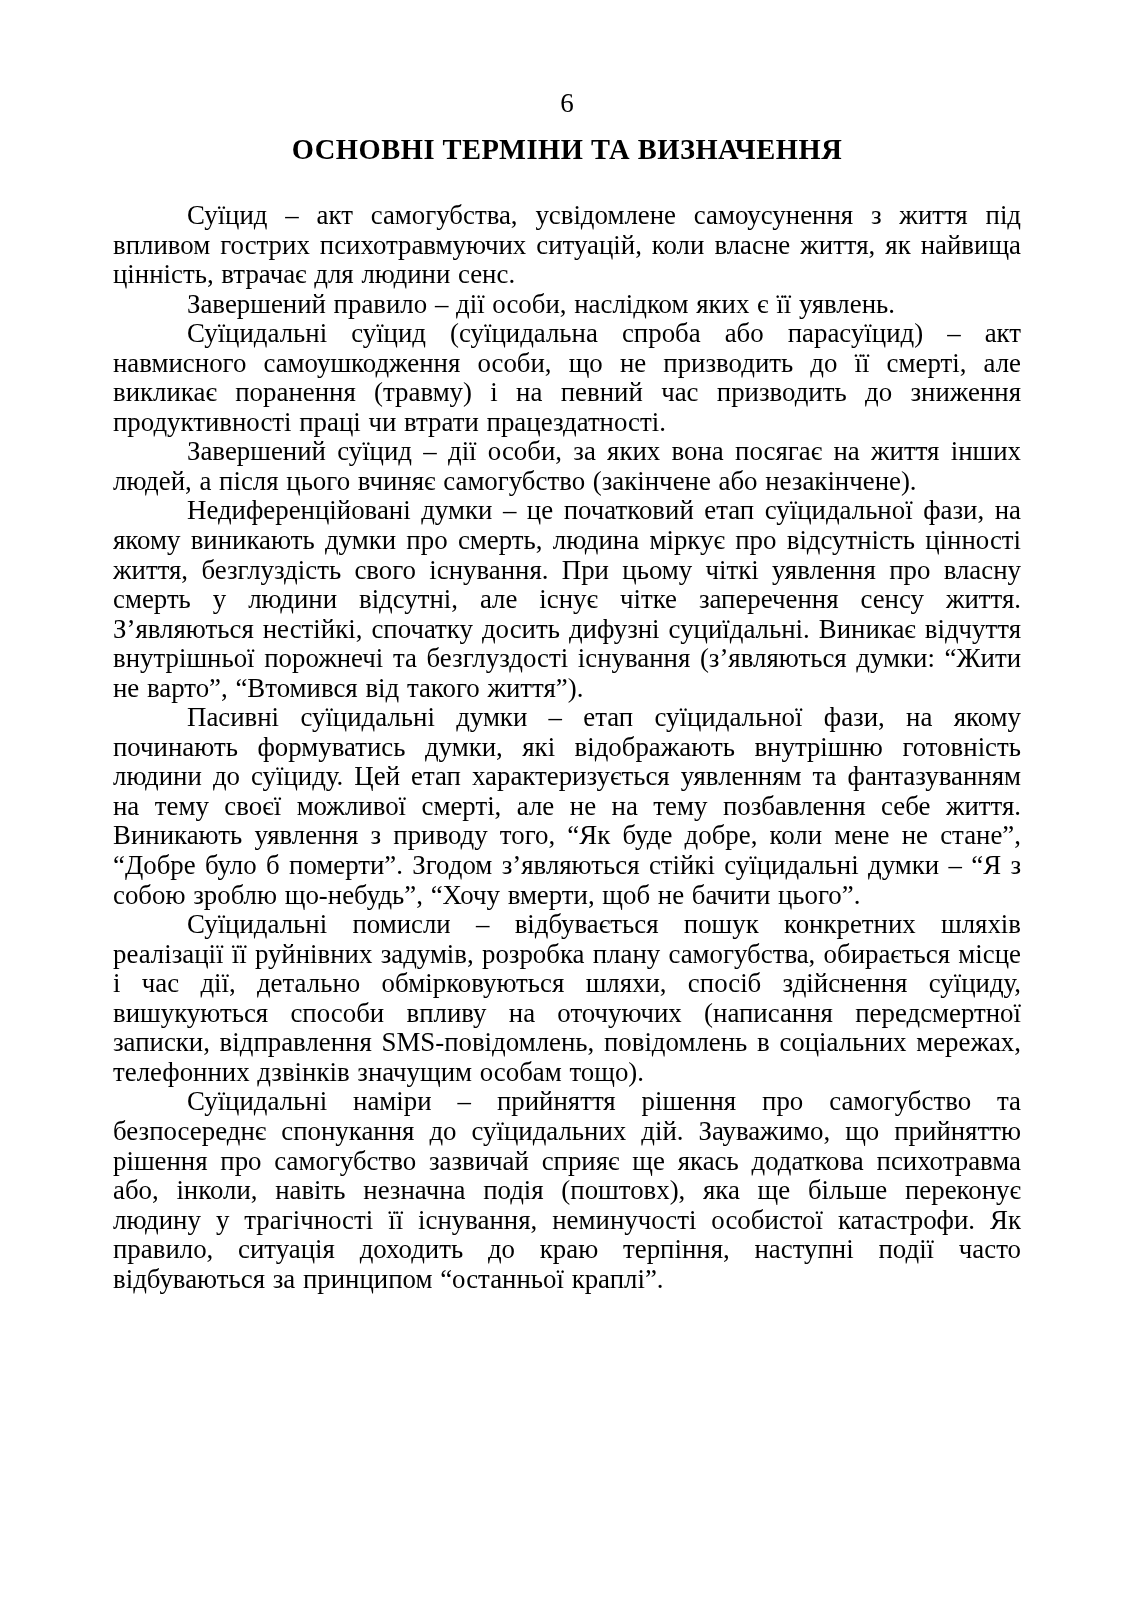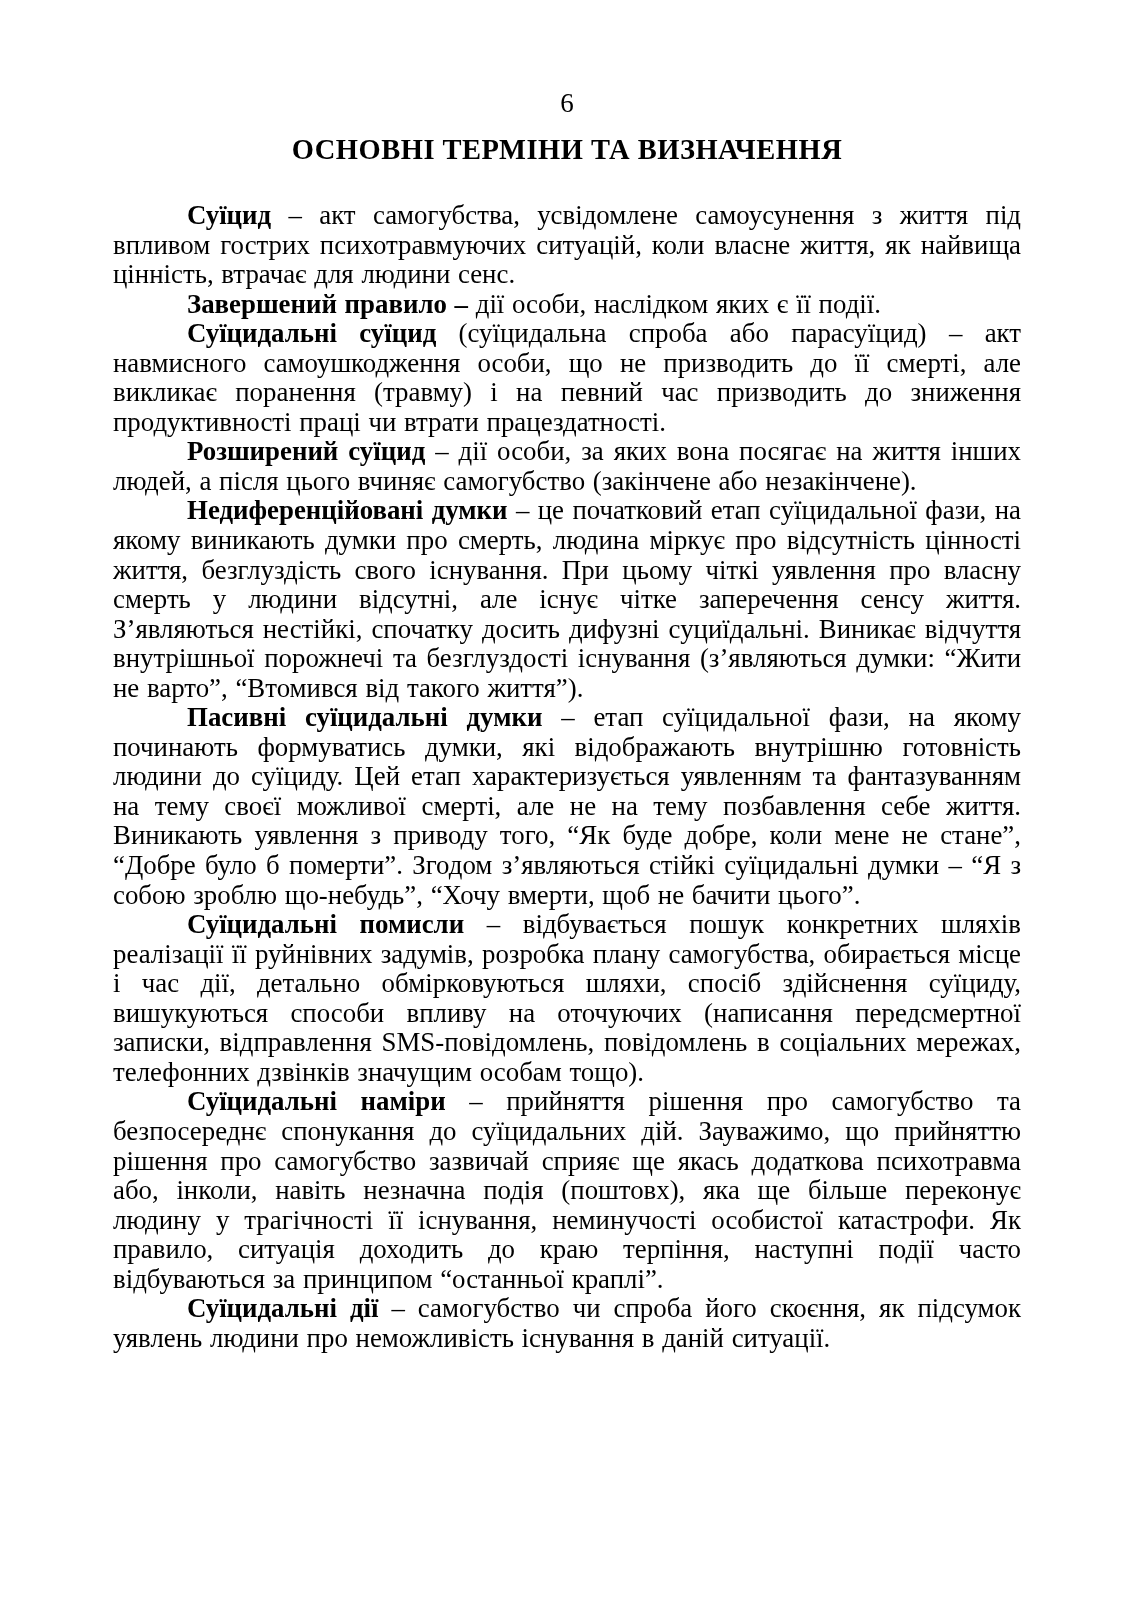--- a/index.html
+++ b/index.html
@@ -34,33 +34,32 @@
   }
   .doc-body p.para {
     margin: 0;
     font-size: 26.85px;
     line-height: 29.55px;
     text-align: justify;
     text-indent: 74px;
     word-spacing: 1px;
   }
   .doc-body p.para b {
-    font-weight: bold;
+    font-weight: normal;
   }
 </style>
 </head>
 <body>
 
 <div class="page">
   <div class="page-number">6</div>
   <h1 class="doc-title">ОСНОВНІ ТЕРМІНИ ТА ВИЗНАЧЕННЯ</h1>
   <div class="doc-body">
     <p class="para"><b>Суїцид</b><span> – акт самогубства, усвідомлене самоусунення з життя під впливом гострих психотравмуючих ситуацій, коли власне життя, як найвища цінність, втрачає для людини сенс.</span></p>
-    <p class="para"><b>Завершений правило –</b><span> дії особи, наслідком яких є її події.</span></p>
+    <p class="para"><b>Завершений правило –</b><span> дії особи, наслідком яких є її уявлень.</span></p>
     <p class="para"><b>Суїцидальні суїцид</b><span> (суїцидальна спроба або парасуїцид) – акт навмисного самоушкодження особи, що не призводить до її смерті, але викликає поранення (травму) і на певний час призводить до зниження продуктивності праці чи втрати працездатності.</span></p>
-    <p class="para"><b>Розширений суїцид</b><span> – дії особи, за яких вона посягає на життя інших людей, а після цього вчиняє самогубство (закінчене або незакінчене).</span></p>
+    <p class="para"><b>Завершений суїцид</b><span> – дії особи, за яких вона посягає на життя інших людей, а після цього вчиняє самогубство (закінчене або незакінчене).</span></p>
     <p class="para"><b>Недиференційовані думки</b><span> – це початковий етап суїцидальної фази, на якому виникають думки про смерть, людина міркує про відсутність цінності життя, безглуздість свого існування. При цьому чіткі уявлення про власну смерть у людини відсутні, але існує чітке заперечення сенсу життя. З’являються нестійкі, спочатку досить дифузні суциїдальні. Виникає відчуття внутрішньої порожнечі та безглуздості існування (з’являються думки: “Жити не варто”, “Втомився від такого життя”).</span></p>
     <p class="para"><b>Пасивні суїцидальні думки</b><span> – етап суїцидальної фази, на якому починають формуватись думки, які відображають внутрішню готовність людини до суїциду. Цей етап характеризується уявленням та фантазуванням на тему своєї можливої смерті, але не на тему позбавлення себе життя. Виникають уявлення з приводу того, “Як буде добре, коли мене не стане”, “Добре було б померти”. Згодом з’являються стійкі суїцидальні думки – “Я з собою зроблю що-небудь”, “Хочу вмерти, щоб не бачити цього”.</span></p>
     <p class="para"><b>Суїцидальні помисли</b><span> – відбувається пошук конкретних шляхів реалізації її руйнівних задумів, розробка плану самогубства, обирається місце і час дії, детально обмірковуються шляхи, спосіб здійснення суїциду, вишукуються способи впливу на оточуючих (написання передсмертної записки, відправлення SMS-повідомлень, повідомлень в соціальних мережах, телефонних дзвінків значущим особам тощо).</span></p>
     <p class="para"><b>Суїцидальні наміри</b><span> – прийняття рішення про самогубство та безпосереднє спонукання до суїцидальних дій. Зауважимо, що прийняттю рішення про самогубство зазвичай сприяє ще якась додаткова психотравма або, інколи, навіть незначна подія (поштовх), яка ще більше переконує людину у трагічності її існування, неминучості особистої катастрофи. Як правило, ситуація доходить до краю терпіння, наступні події часто відбуваються за принципом “останньої краплі”.</span></p>
-    <p class="para"><b>Суїцидальні дії</b><span> – самогубство чи спроба його скоєння, як підсумок уявлень людини про неможливість існування в даній ситуації.</span></p>
   </div>
 </div>
 
 </body></html>

